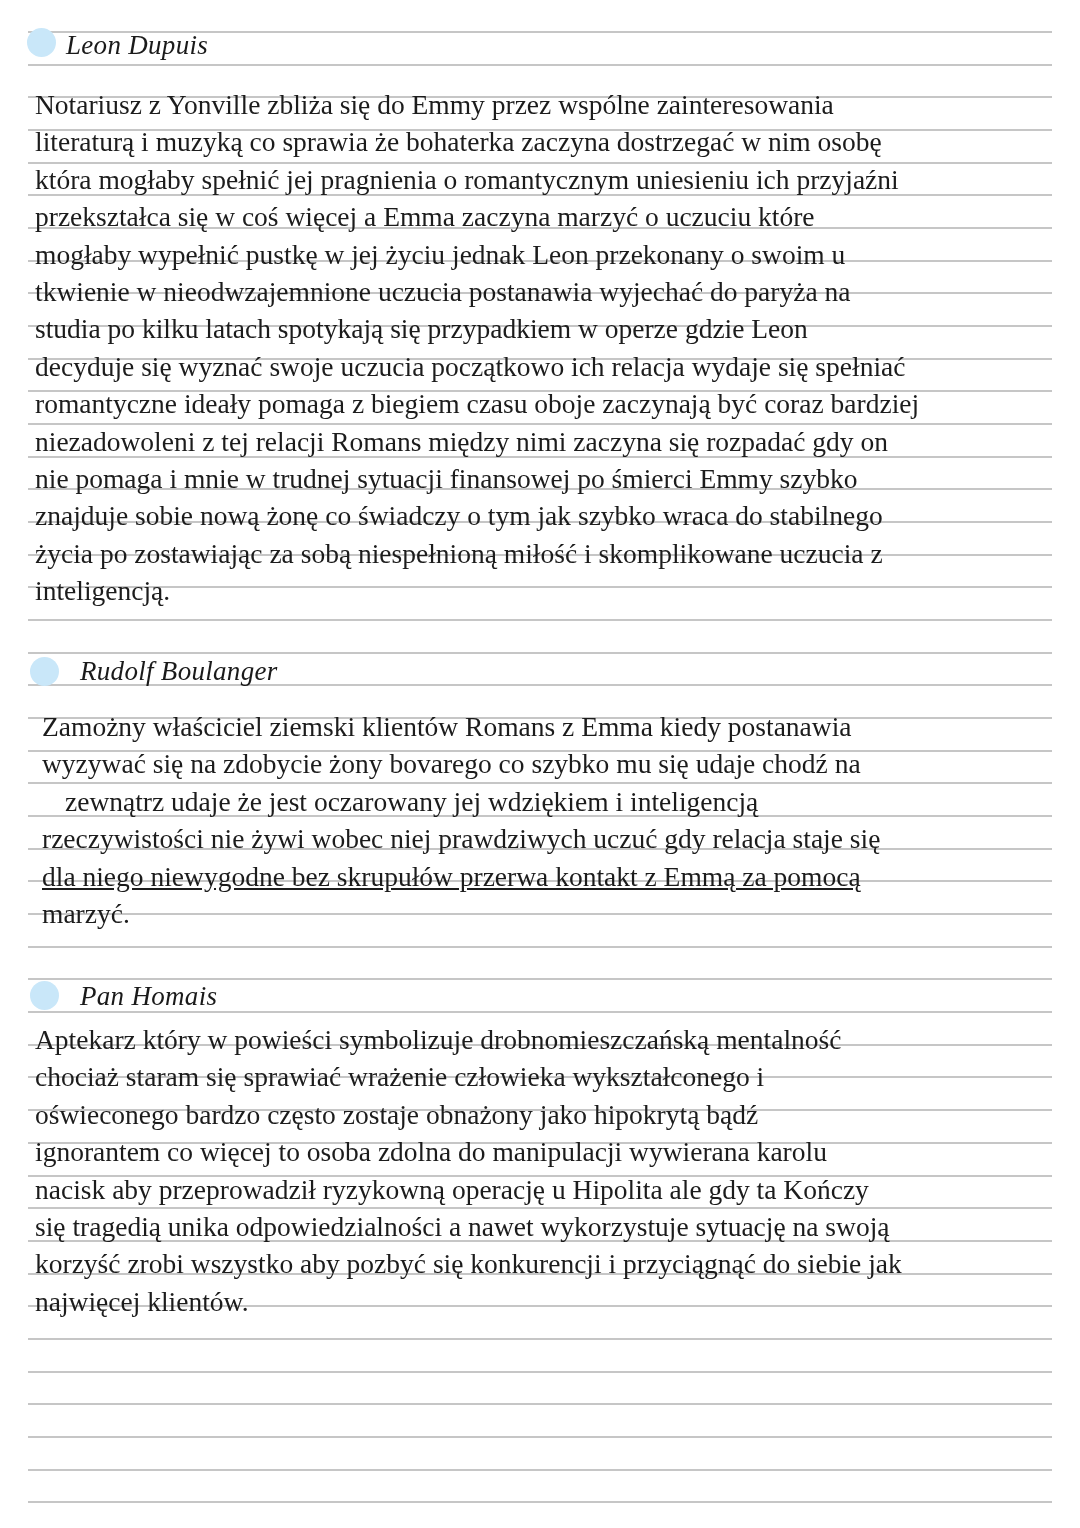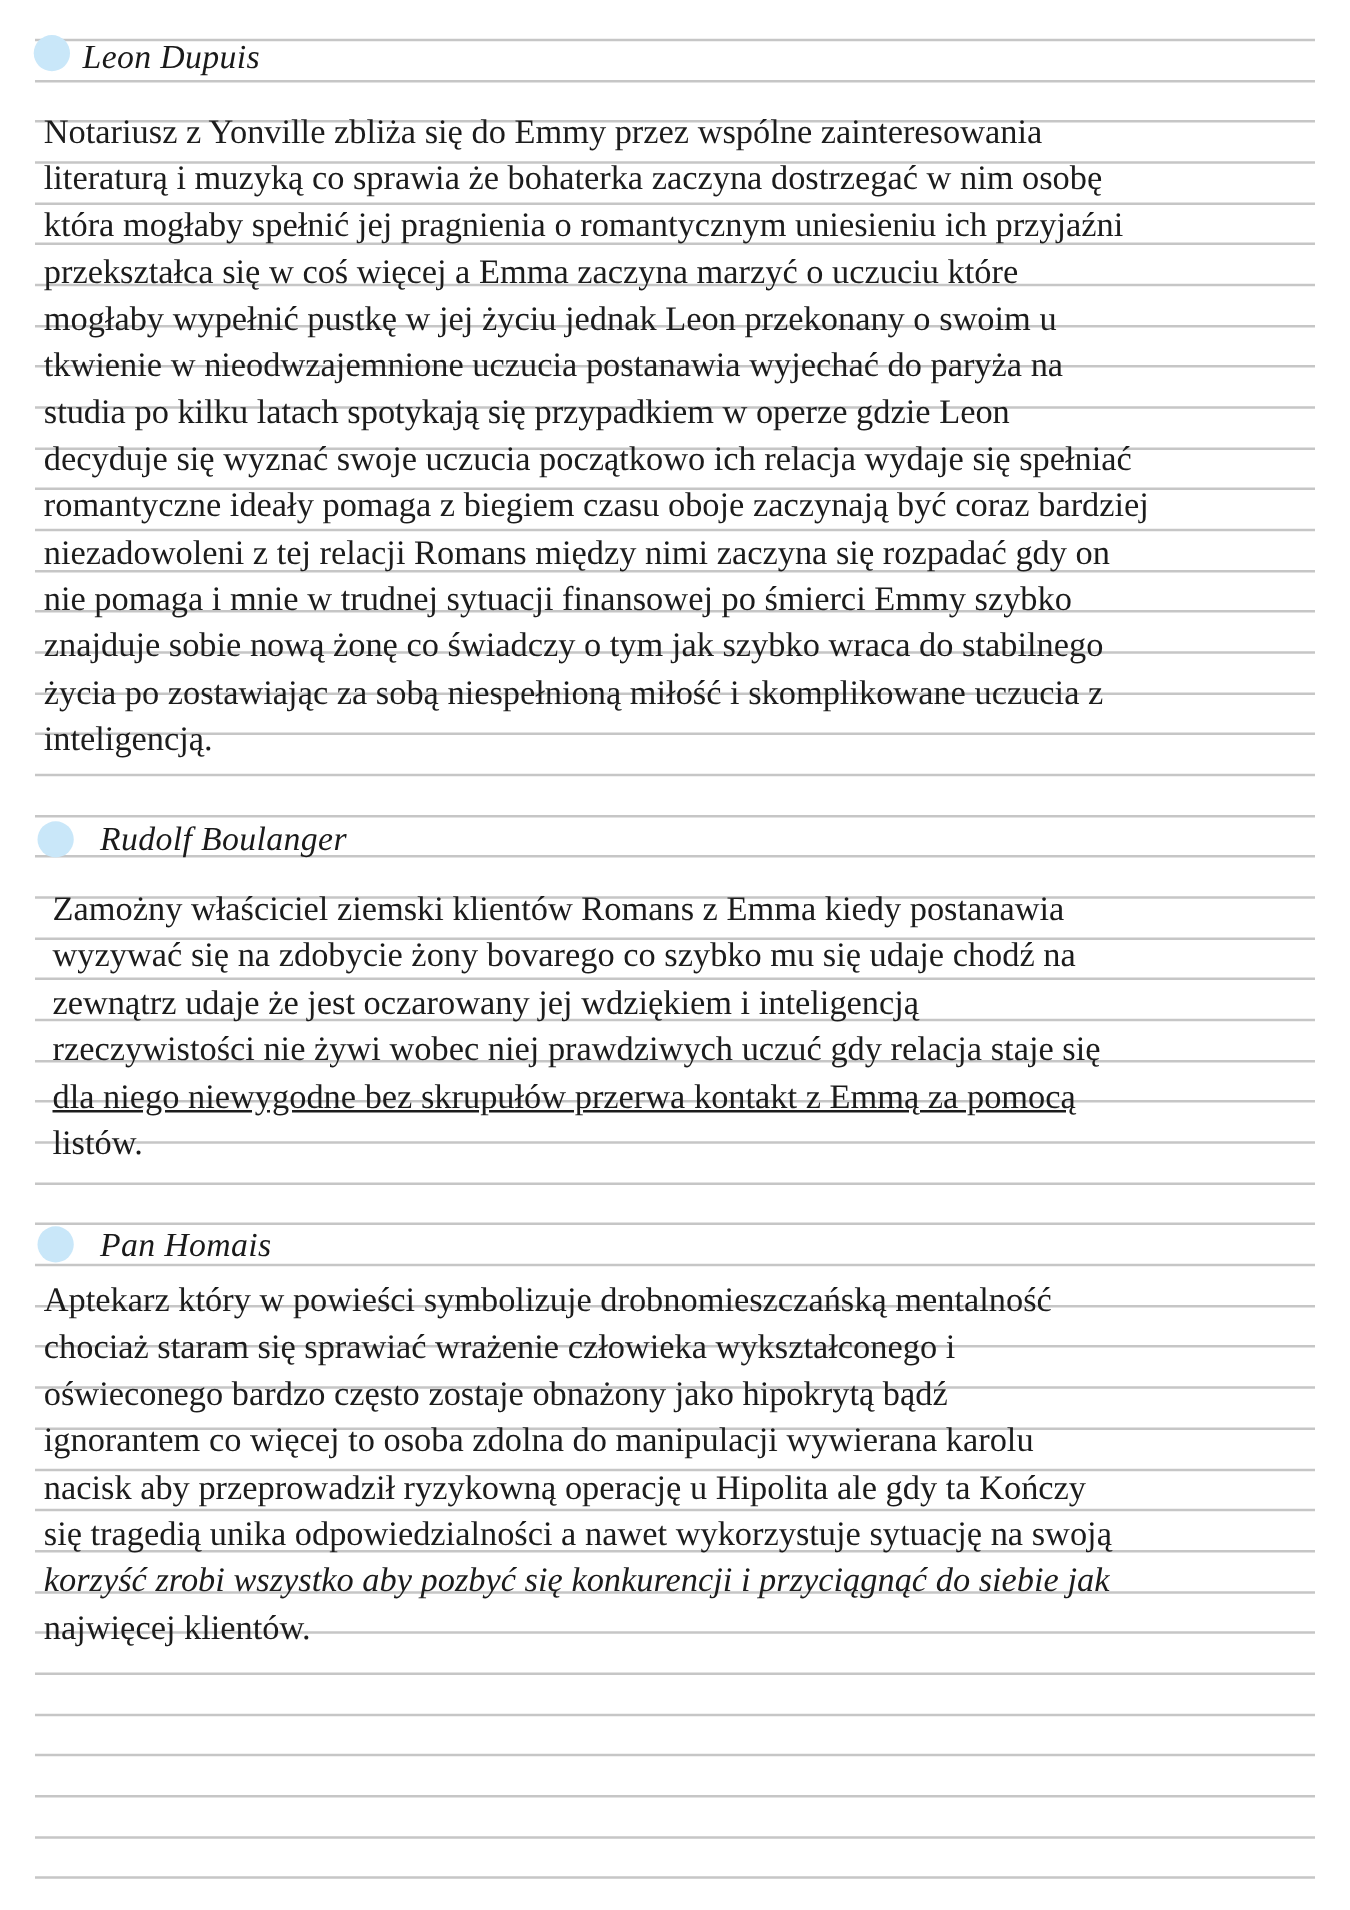--- a/index.html
+++ b/index.html
@@ -81,30 +81,30 @@
   <div class="line" style="top:411.4px;">znajduje sobie nową żonę co świadczy o tym jak szybko wraca do stabilnego</div>
   <div class="line" style="top:448.8px;">życia po zostawiając za sobą niespełnioną miłość i skomplikowane uczucia z</div>
   <div class="line" style="top:486.2px;">inteligencją.</div>
 </div>
 
 <div class="dot" style="left: 30px; top: 657px; background: rgb(201, 231, 249);"></div>
 <div class="heading" style="left:80px; top:656px;">Rudolf Boulanger</div>
 <div class="para" style="left:42px; top:710px;">
   <div class="line" style="top:0px;">Zamożny właściciel ziemski klientów Romans z Emma kiedy postanawia</div>
   <div class="line" style="top:37.4px;">wyzywać się na zdobycie żony bovarego co szybko mu się udaje chodź na</div>
-  <div class="line" style="top:74.8px;">zewnątrz udaje że jest oczarowany jej wdziękiem i inteligencją</div>
+  <div class="line" style="top:74.8px;margin-left:23px;">zewnątrz udaje że jest oczarowany jej wdziękiem i inteligencją</div>
   <div class="line" style="top:112.2px;">rzeczywistości nie żywi wobec niej prawdziwych uczuć gdy relacja staje się</div>
   <div class="line" style="top:149.6px;text-decoration:underline;">dla niego niewygodne bez skrupułów przerwa kontakt z Emmą za pomocą</div>
-  <div class="line" style="top:187px;">listów.</div>
+  <div class="line" style="top:187px;">marzyć.</div>
 </div>
 
 <div class="dot" style="left: 30px; top: 981px; background: rgb(201, 231, 249);"></div>
 <div class="heading" style="left:80px; top:981px;">Pan Homais</div>
 <div class="para" style="left:35px; top:1023px;">
   <div class="line" style="top:0px;">Aptekarz który w powieści symbolizuje drobnomieszczańską mentalność</div>
   <div class="line" style="top:37.4px;">chociaż staram się sprawiać wrażenie człowieka wykształconego i</div>
   <div class="line" style="top:74.8px;">oświeconego bardzo często zostaje obnażony jako hipokrytą bądź</div>
   <div class="line" style="top:112.2px;">ignorantem co więcej to osoba zdolna do manipulacji wywierana karolu</div>
   <div class="line" style="top:149.6px;">nacisk aby przeprowadził ryzykowną operację u Hipolita ale gdy ta Kończy</div>
   <div class="line" style="top:187px;">się tragedią unika odpowiedzialności a nawet wykorzystuje sytuację na swoją</div>
-  <div class="line" style="top:224.4px;font-style:italic;">korzyść zrobi wszystko aby pozbyć się konkurencji i przyciągnąć do siebie jak</div>
+  <div class="line" style="top:224.4px;">korzyść zrobi wszystko aby pozbyć się konkurencji i przyciągnąć do siebie jak</div>
   <div class="line" style="top:261.8px;">najwięcej klientów.</div>
 </div>
 
 </body></html>

